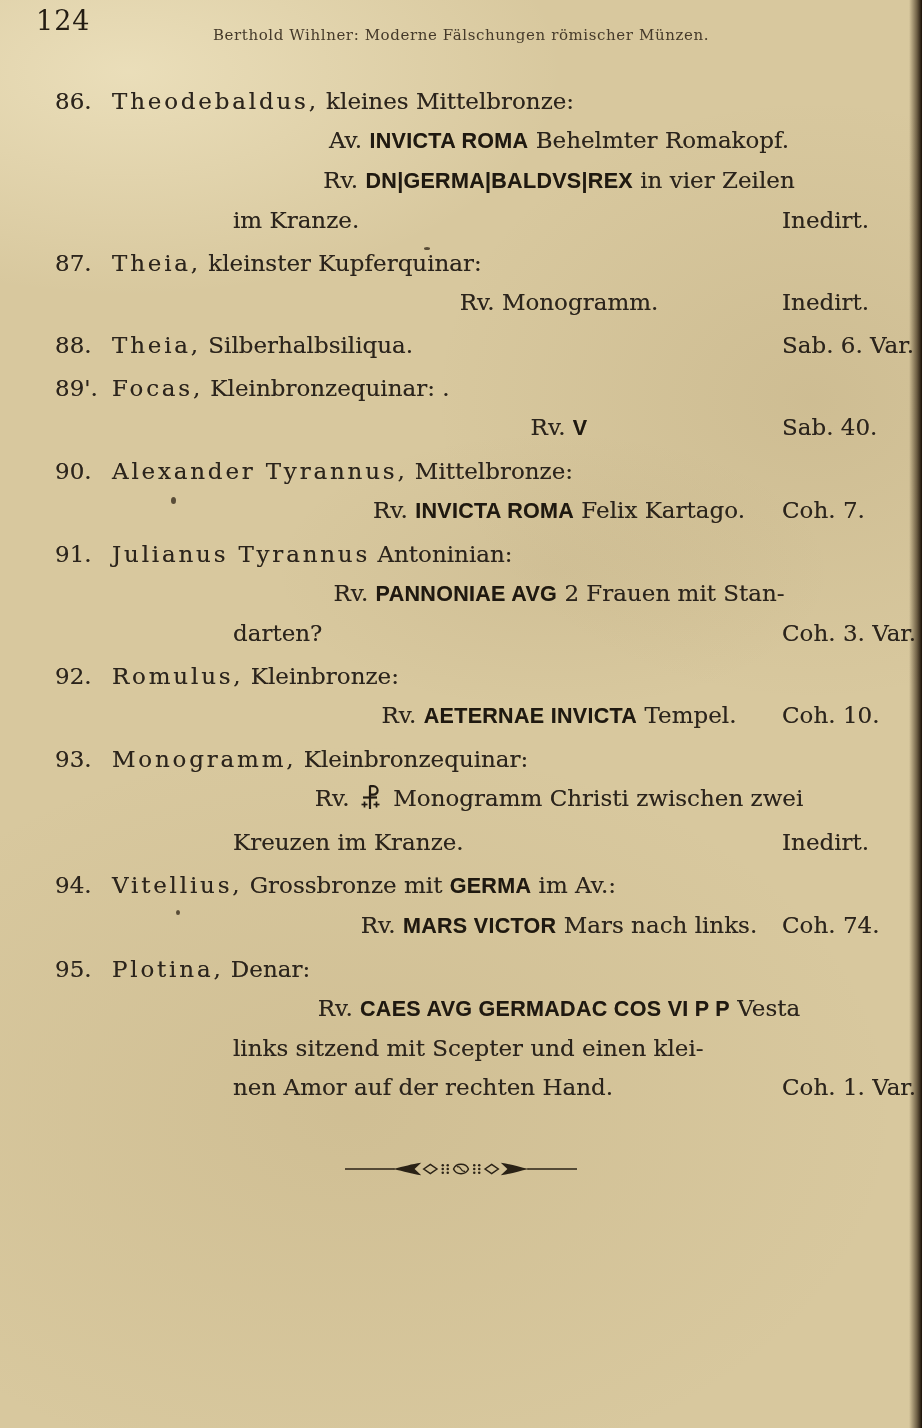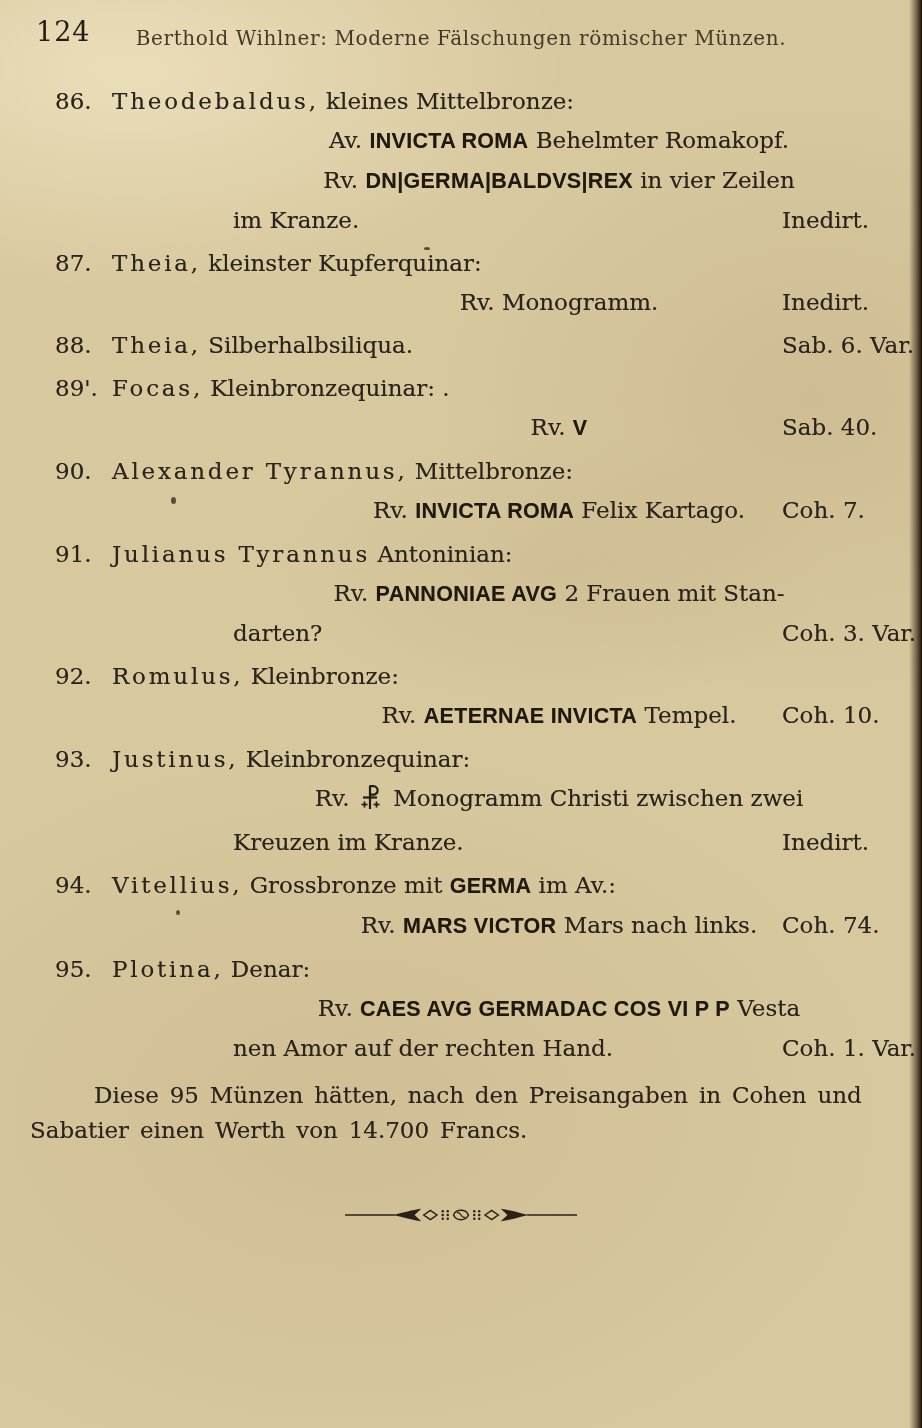--- a/index.html
+++ b/index.html
@@ -11,24 +11,24 @@
       radial-gradient(ellipse 760px 520px at 38% 78%, rgba(150,124,74,0.12), rgba(150,124,74,0) 72%),
       radial-gradient(ellipse 400px 200px at 60% 40%, rgba(125,100,60,0.08), rgba(125,100,60,0) 70%),
       #d8c89e;
     font-family:"DejaVu Serif", serif;
     color:#2b241c;
   }
   .edge-shadow{
     position:absolute;top:0;right:0;width:13px;height:100%;
     background:linear-gradient(to left,#190f06 0%,rgba(44,30,14,0.6) 40%,rgba(44,30,14,0) 100%);
   }
-  .page-number{position:absolute;top:16px;left:36px;font-size:27px;letter-spacing:1px;color:#241d13;}
+  .page-number{position:absolute;top:5px;left:36px;font-size:27px;letter-spacing:1px;color:#241d13;}
   .running-header{
     position:absolute;top:26px;left:0;width:100%;text-align:center;
-    font-size:20px;letter-spacing:0.6px;color:#453a2a;
+    font-size:15px;letter-spacing:0.6px;color:#453a2a;
   }
   .content{position:absolute;top:86px;left:0;width:100%;}
   .row{
     position:relative;line-height:30px;min-height:30px;margin-bottom:9px;
     font-size:23px;white-space:nowrap;
     text-shadow:0 0 0.5px rgba(40,32,20,0.45);
   }
   .entry{margin-bottom:13px;}
   .title-row{padding-left:55px;}
   .num{display:inline-block;min-width:57px;}
@@ -85,21 +85,21 @@
       <div class="entry">
         <div class="row title-row"><span class="num">91.</span><span class="name">Julianus Tyrannus</span><span class="plain"> Antoninian:</span></div>
         <div class="row line l1"><span class="plain">Rv. </span><span class="legend">PANNONIAE AVG</span><span class="plain"> 2 Frauen mit Stan-</span></div>
         <div class="row line l2"><span class="plain">darten?</span><span class="ref">Coh. 3. Var.</span></div>
       </div>
       <div class="entry">
         <div class="row title-row"><span class="num">92.</span><span class="name">Romulus,</span><span class="plain"> Kleinbronze:</span></div>
         <div class="row line l1"><span class="plain">Rv. </span><span class="legend">AETERNAE INVICTA</span><span class="plain"> Tempel.</span><span class="ref">Coh. 10.</span></div>
       </div>
       <div class="entry">
-        <div class="row title-row"><span class="num">93.</span><span class="name">Justinus,</span><span class="plain"> Kleinbronzequinar:</span></div>
+        <div class="row title-row"><span class="num">93.</span><span class="name">Monogramm,</span><span class="plain"> Kleinbronzequinar:</span></div>
         <div class="row line l1"><span class="plain">Rv. </span><span class="chr-icon"><svg width="23" height="27" viewBox="0 0 23 27">
               <g stroke="#221b12" fill="none" stroke-width="2.2">
                 <line x1="10" y1="1.5" x2="10" y2="25"></line>
                 <path d="M10,2.2 h3.4 a4.2,4.2 0 0 1 0,8.4 H10"></path>
                 <line x1="3" y1="13.5" x2="17" y2="13.5"></line>
               </g>
               <g stroke="#221b12" stroke-width="1.7">
                 <line x1="4.5" y1="17.5" x2="4.5" y2="23.5"></line>
                 <line x1="1.5" y1="20.5" x2="7.5" y2="20.5"></line>
                 <line x1="16.5" y1="17.5" x2="16.5" y2="23.5"></line>
@@ -108,25 +108,22 @@
             </svg></span><span class="plain"> Monogramm Christi zwischen zwei</span></div>
         <div class="row line l2"><span class="plain">Kreuzen im Kranze.</span><span class="ref">Inedirt.</span></div>
       </div>
       <div class="entry">
         <div class="row title-row"><span class="num">94.</span><span class="name">Vitellius,</span><span class="plain"> Grossbronze mit </span><span class="legend">GERMA</span><span class="plain"> im Av.:</span></div>
         <div class="row line l1"><span class="plain">Rv. </span><span class="legend">MARS VICTOR</span><span class="plain"> Mars nach links.</span><span class="ref">Coh. 74.</span></div>
       </div>
       <div class="entry">
         <div class="row title-row"><span class="num">95.</span><span class="name">Plotina,</span><span class="plain"> Denar:</span></div>
         <div class="row line l1"><span class="plain">Rv. </span><span class="legend">CAES AVG GERMADAC COS VI P P</span><span class="plain"> Vesta</span></div>
+        <div class="row line l2"><span class="plain">links sitzend mit Scepter und einen klei-</span></div>
         <div class="row line l2"><span class="plain">nen Amor auf der rechten Hand.</span><span class="ref">Coh. 1. Var.</span></div>
-      </div>
-      <div class="closing">
-        <span class="first">Diese 95 Münzen hätten, nach den Preisangaben in Cohen und</span>
-        <span class="second">Sabatier einen Werth von 14.700 Francs.</span>
       </div>
       <svg class="divider" width="232" height="26" viewBox="0 0 280 26">
         <g stroke="#2a2216" fill="none" stroke-width="1.6">
           <line x1="0" y1="13" x2="60" y2="13"></line>
           <line x1="220" y1="13" x2="280" y2="13"></line>
         </g>
         <path d="M58,13 C72,10 80,7 92,5.5 L84,13 L92,20.5 C80,19 72,16 58,13 Z" fill="#2a2216"></path>
         <path d="M95,13 L103,7.5 L111,13 L103,18.5 Z" stroke="#2a2216" fill="none" stroke-width="1.8"></path>
         <g fill="#2a2216">
           <circle cx="118" cy="8.5" r="1.5"></circle>

